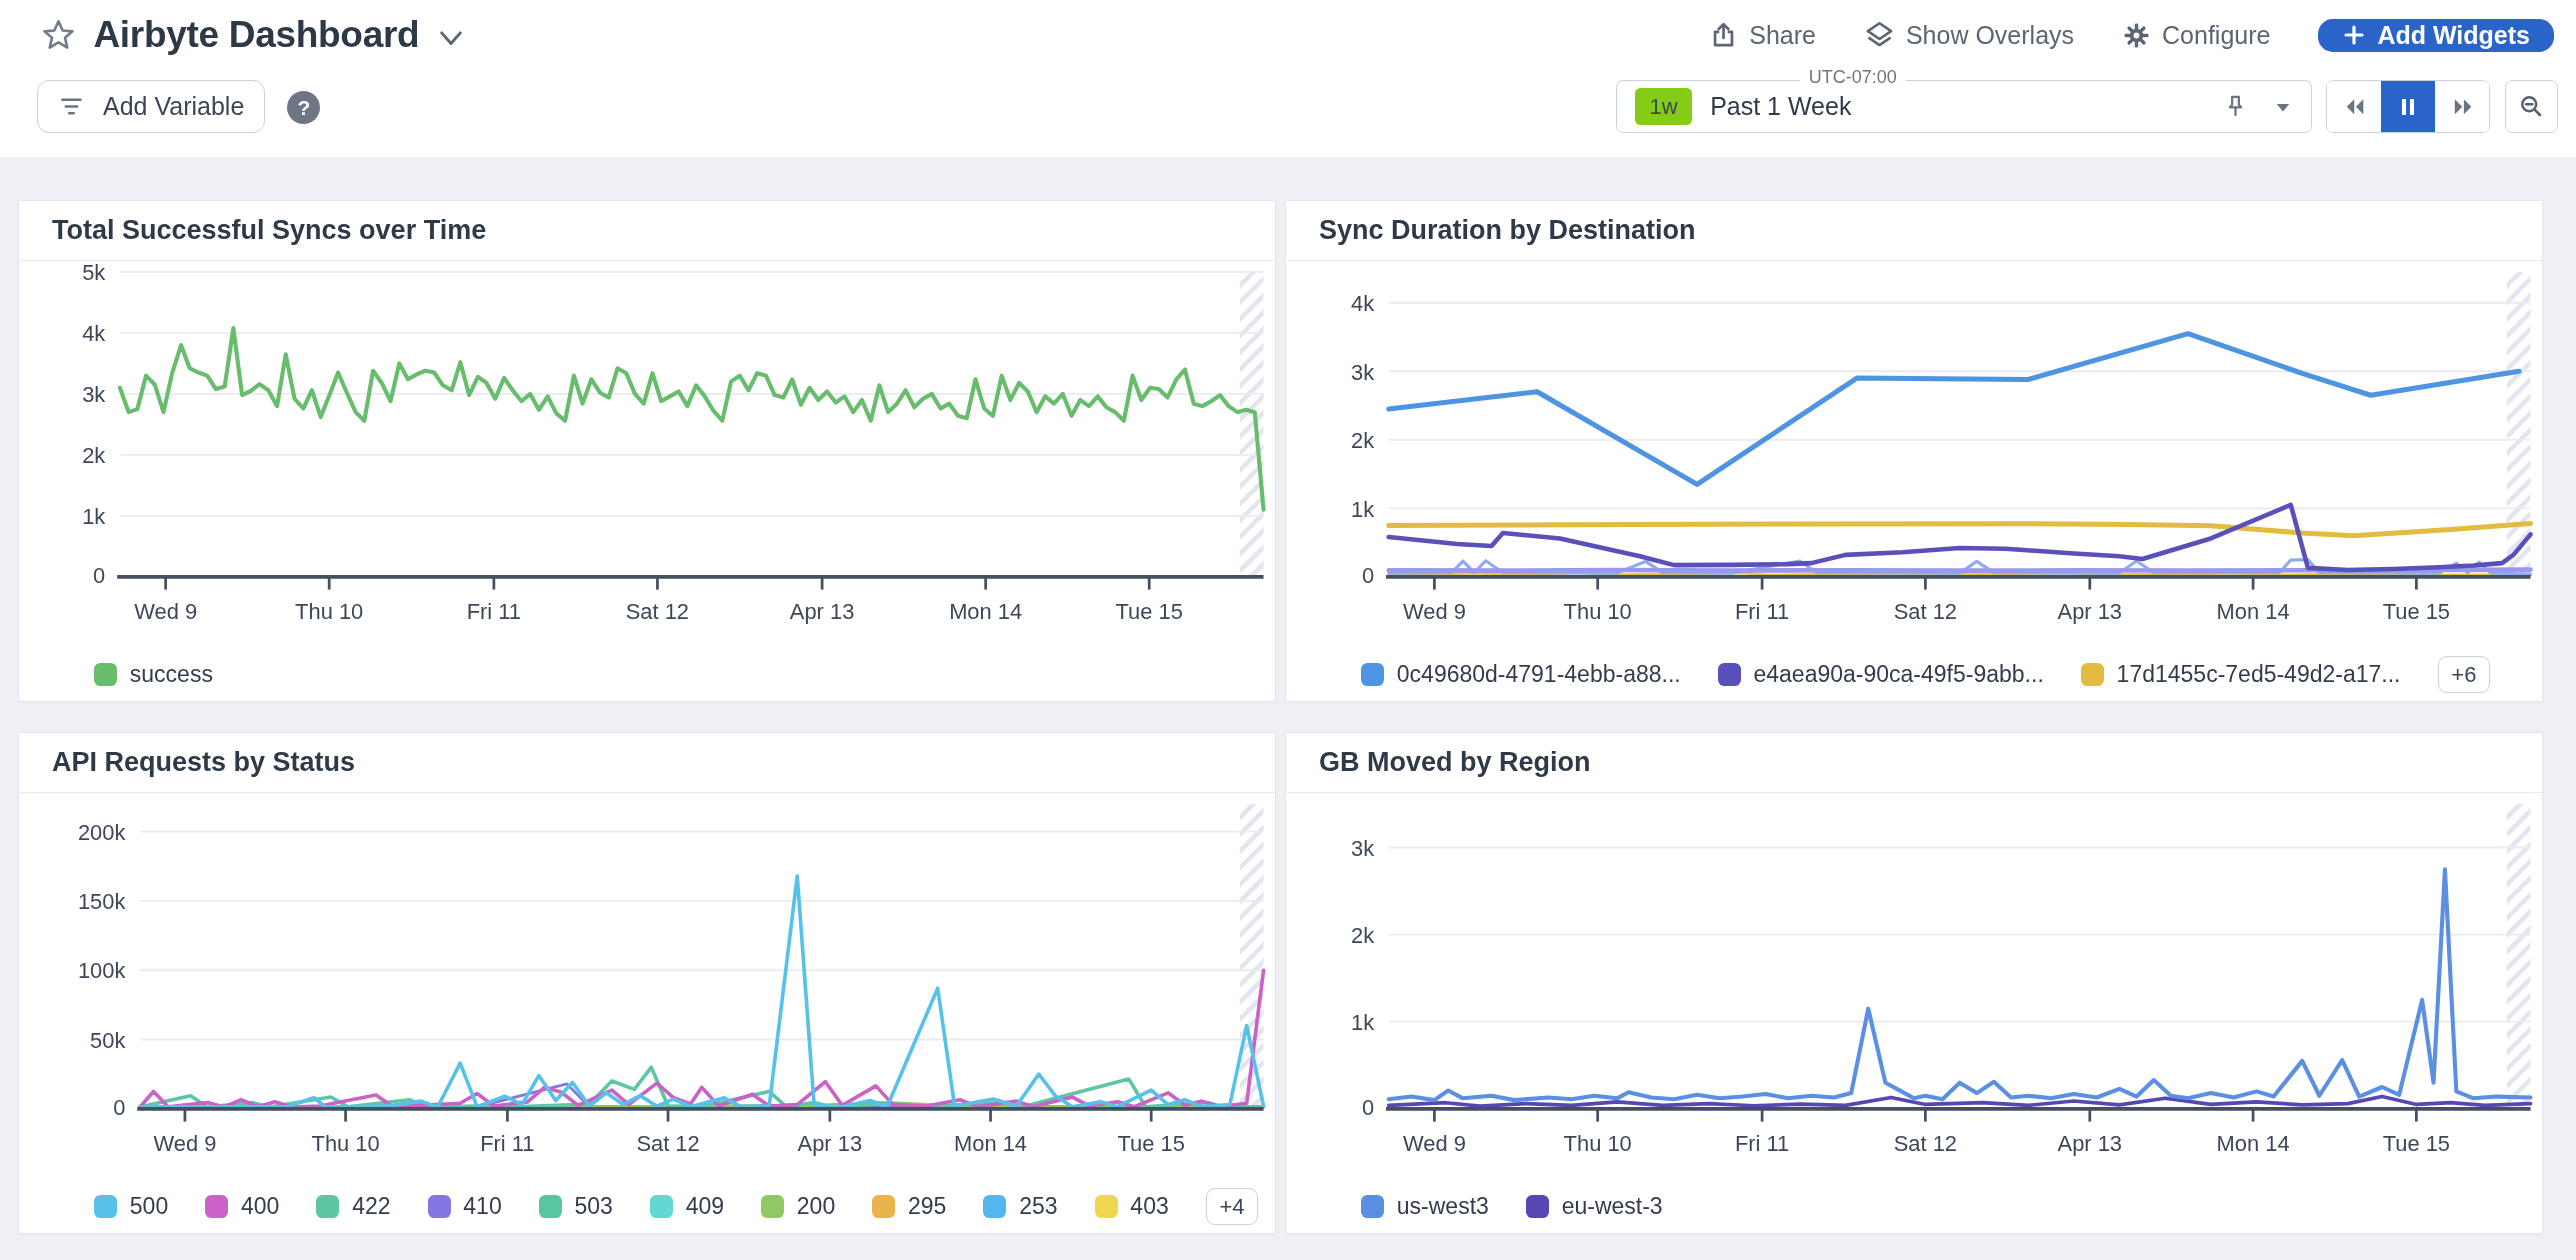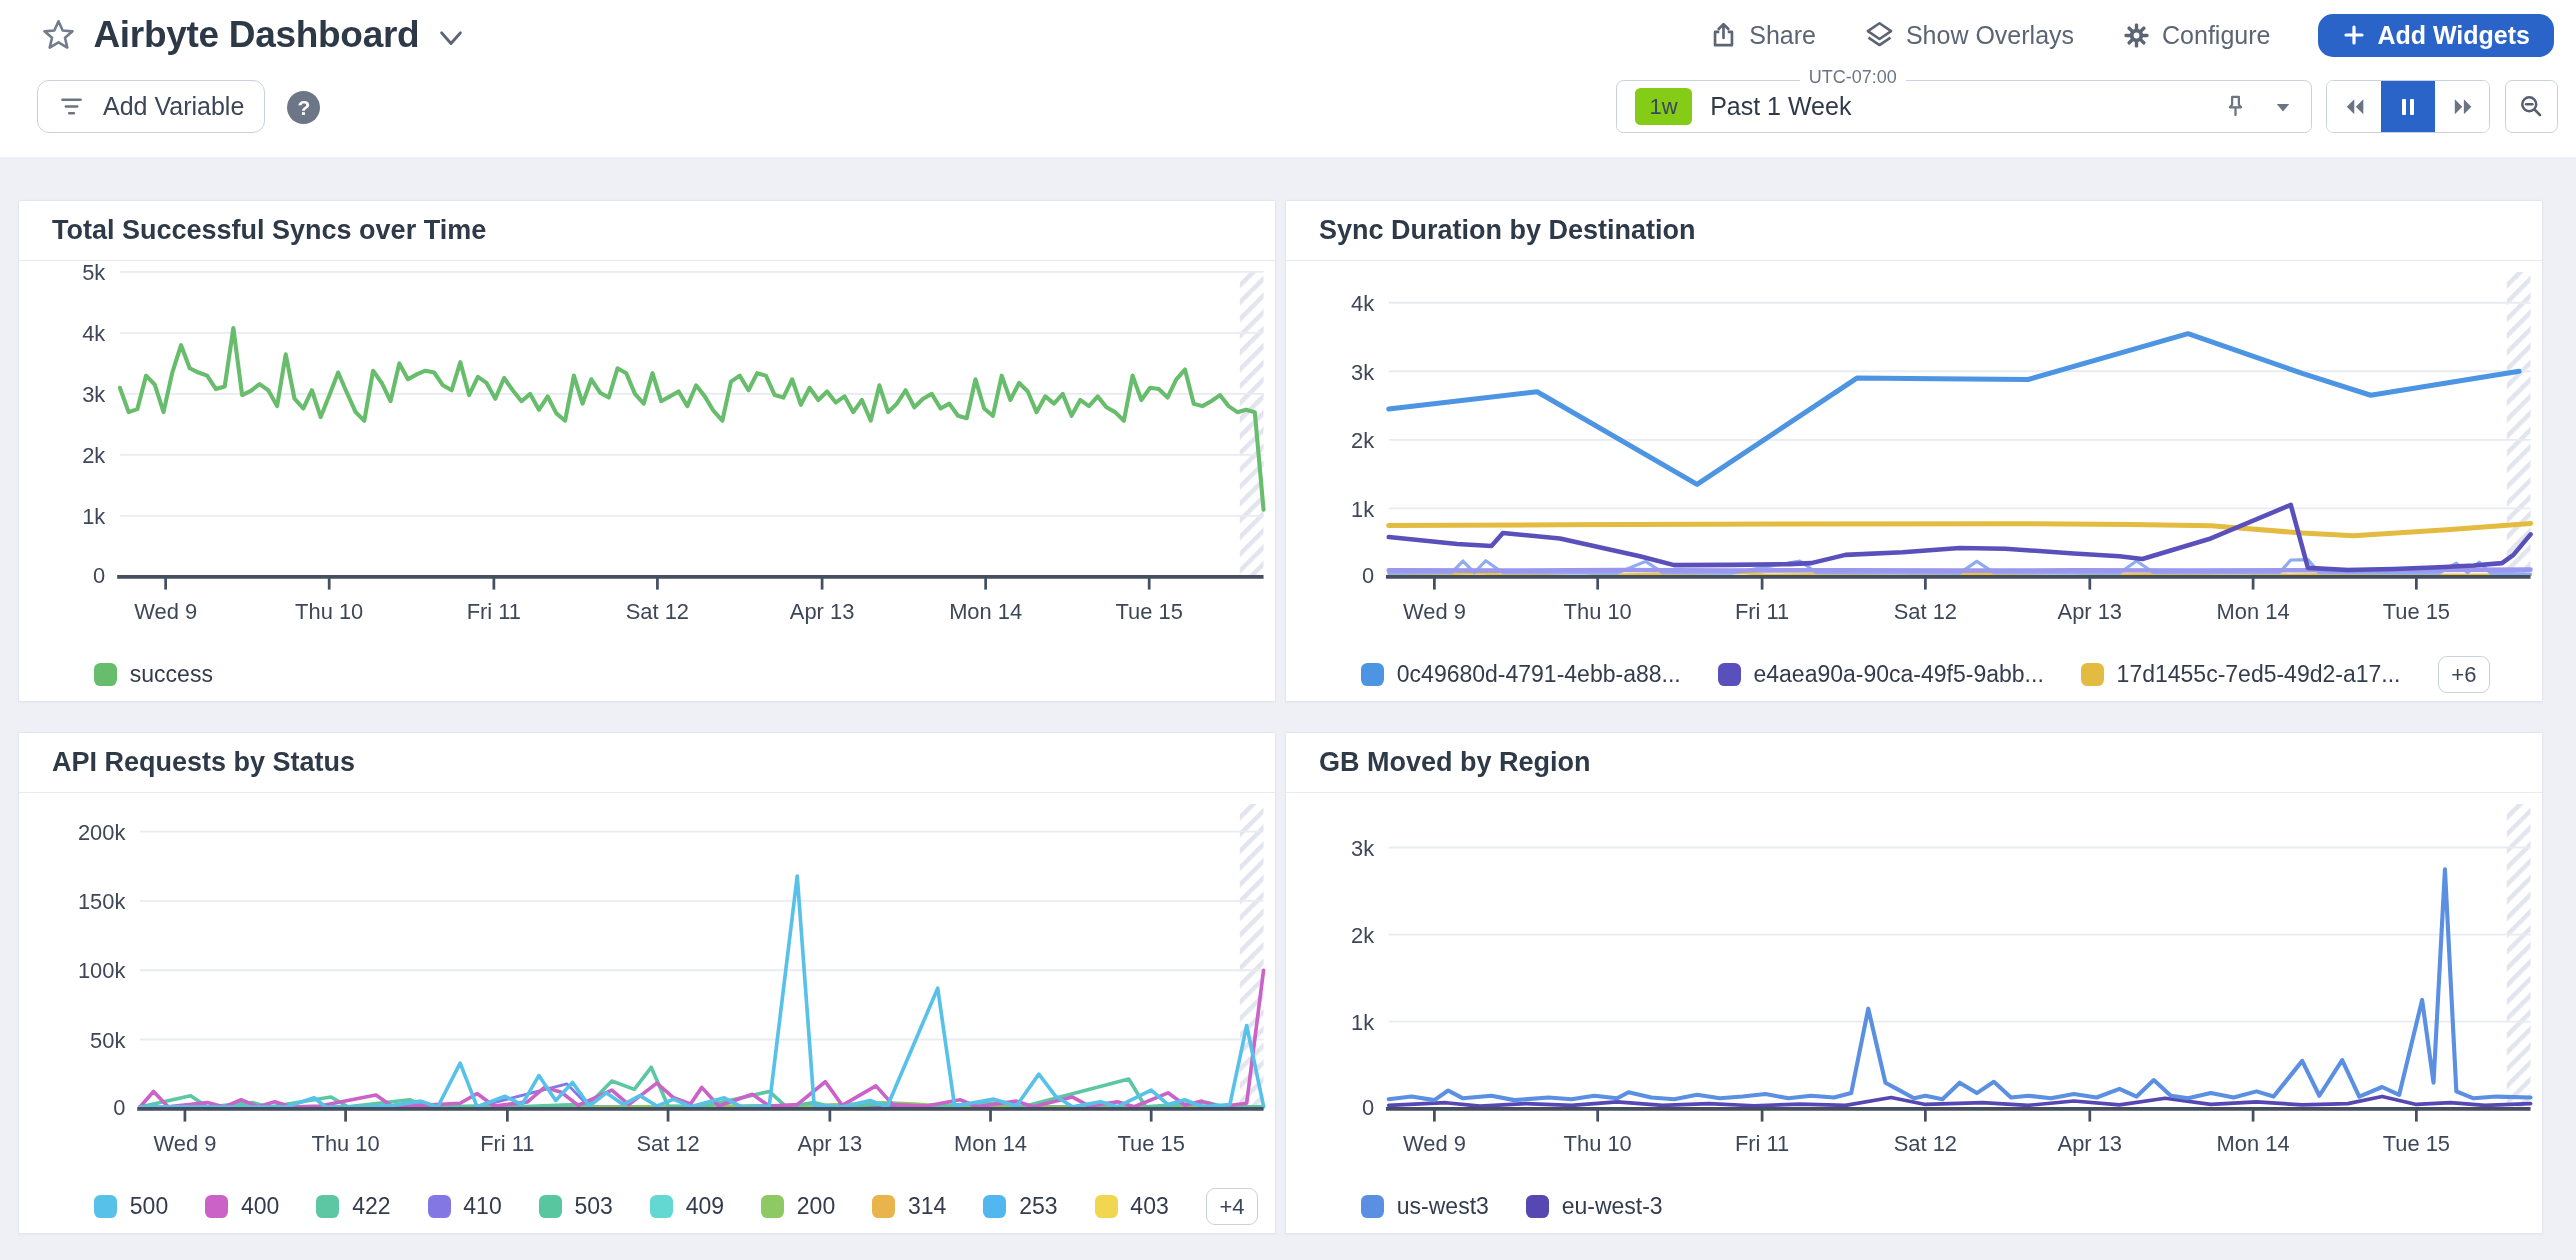--- a/index.html
+++ b/index.html
@@ -12,21 +12,21 @@
   .header { background:#fff; padding:0 0 24px 0; }
   .hrow1 { display:flex; align-items:center; padding:14.6px 22px 3.7px 40px; height:60px; }
   .title-wrap { display:flex; align-items:center; gap:16.4px; }
   .dash-title { font-size:37px; font-weight:600; color:#2e3947; letter-spacing:-0.3px; }
   .chev { margin-left:3.7px; margin-top:5.5px; }
   .spacer { flex:1; }
   .actions { display:flex; align-items:center; gap:48px; }
   .action { display:flex; align-items:center; gap:11px; font-size:25px; color:#5b6573; cursor:pointer; }
   .btn-primary {
     display:flex; align-items:center; gap:11px; background:#2b64c9; color:#fff;
-    font-size:25px; font-weight:600; border:none; border-radius:15px; height:43px;
+    font-size:25px; font-weight:600; border:none; border-radius:15px; height:33px;
     padding:0 24px; cursor:pointer;
   }
   .hrow2 { display:flex; align-items:flex-end; padding:12.8px 18px 0 37px; height:73px; }
   .btn-outline {
     display:flex; align-items:center; gap:18px; background:#fff; border:1.4px solid #c9d1e0;
     border-radius:12px; height:53px; padding:0 20px; font-size:25px; color:#3c4656; cursor:pointer;
   }
   .help-circle {
     width:33px; height:33px; border-radius:50%; background:#6d7686; color:#fff;
     display:flex; align-items:center; justify-content:center; font-size:21px; font-weight:700;
@@ -342,21 +342,21 @@
         <span class="leg-item">
           <span class="swatch" style="background: rgb(99, 216, 210);"></span>
           <span class="leg-label">409</span>
         </span>
         <span class="leg-item">
           <span class="swatch" style="background: rgb(142, 201, 100);"></span>
           <span class="leg-label">200</span>
         </span>
         <span class="leg-item">
           <span class="swatch" style="background: rgb(233, 180, 76);"></span>
-          <span class="leg-label">314</span>
+          <span class="leg-label">295</span>
         </span>
         <span class="leg-item">
           <span class="swatch" style="background: rgb(82, 183, 238);"></span>
           <span class="leg-label">253</span>
         </span>
         <span class="leg-item">
           <span class="swatch" style="background: rgb(241, 215, 79);"></span>
           <span class="leg-label">403</span>
         </span>
         <span class="leg-more">+4</span>

